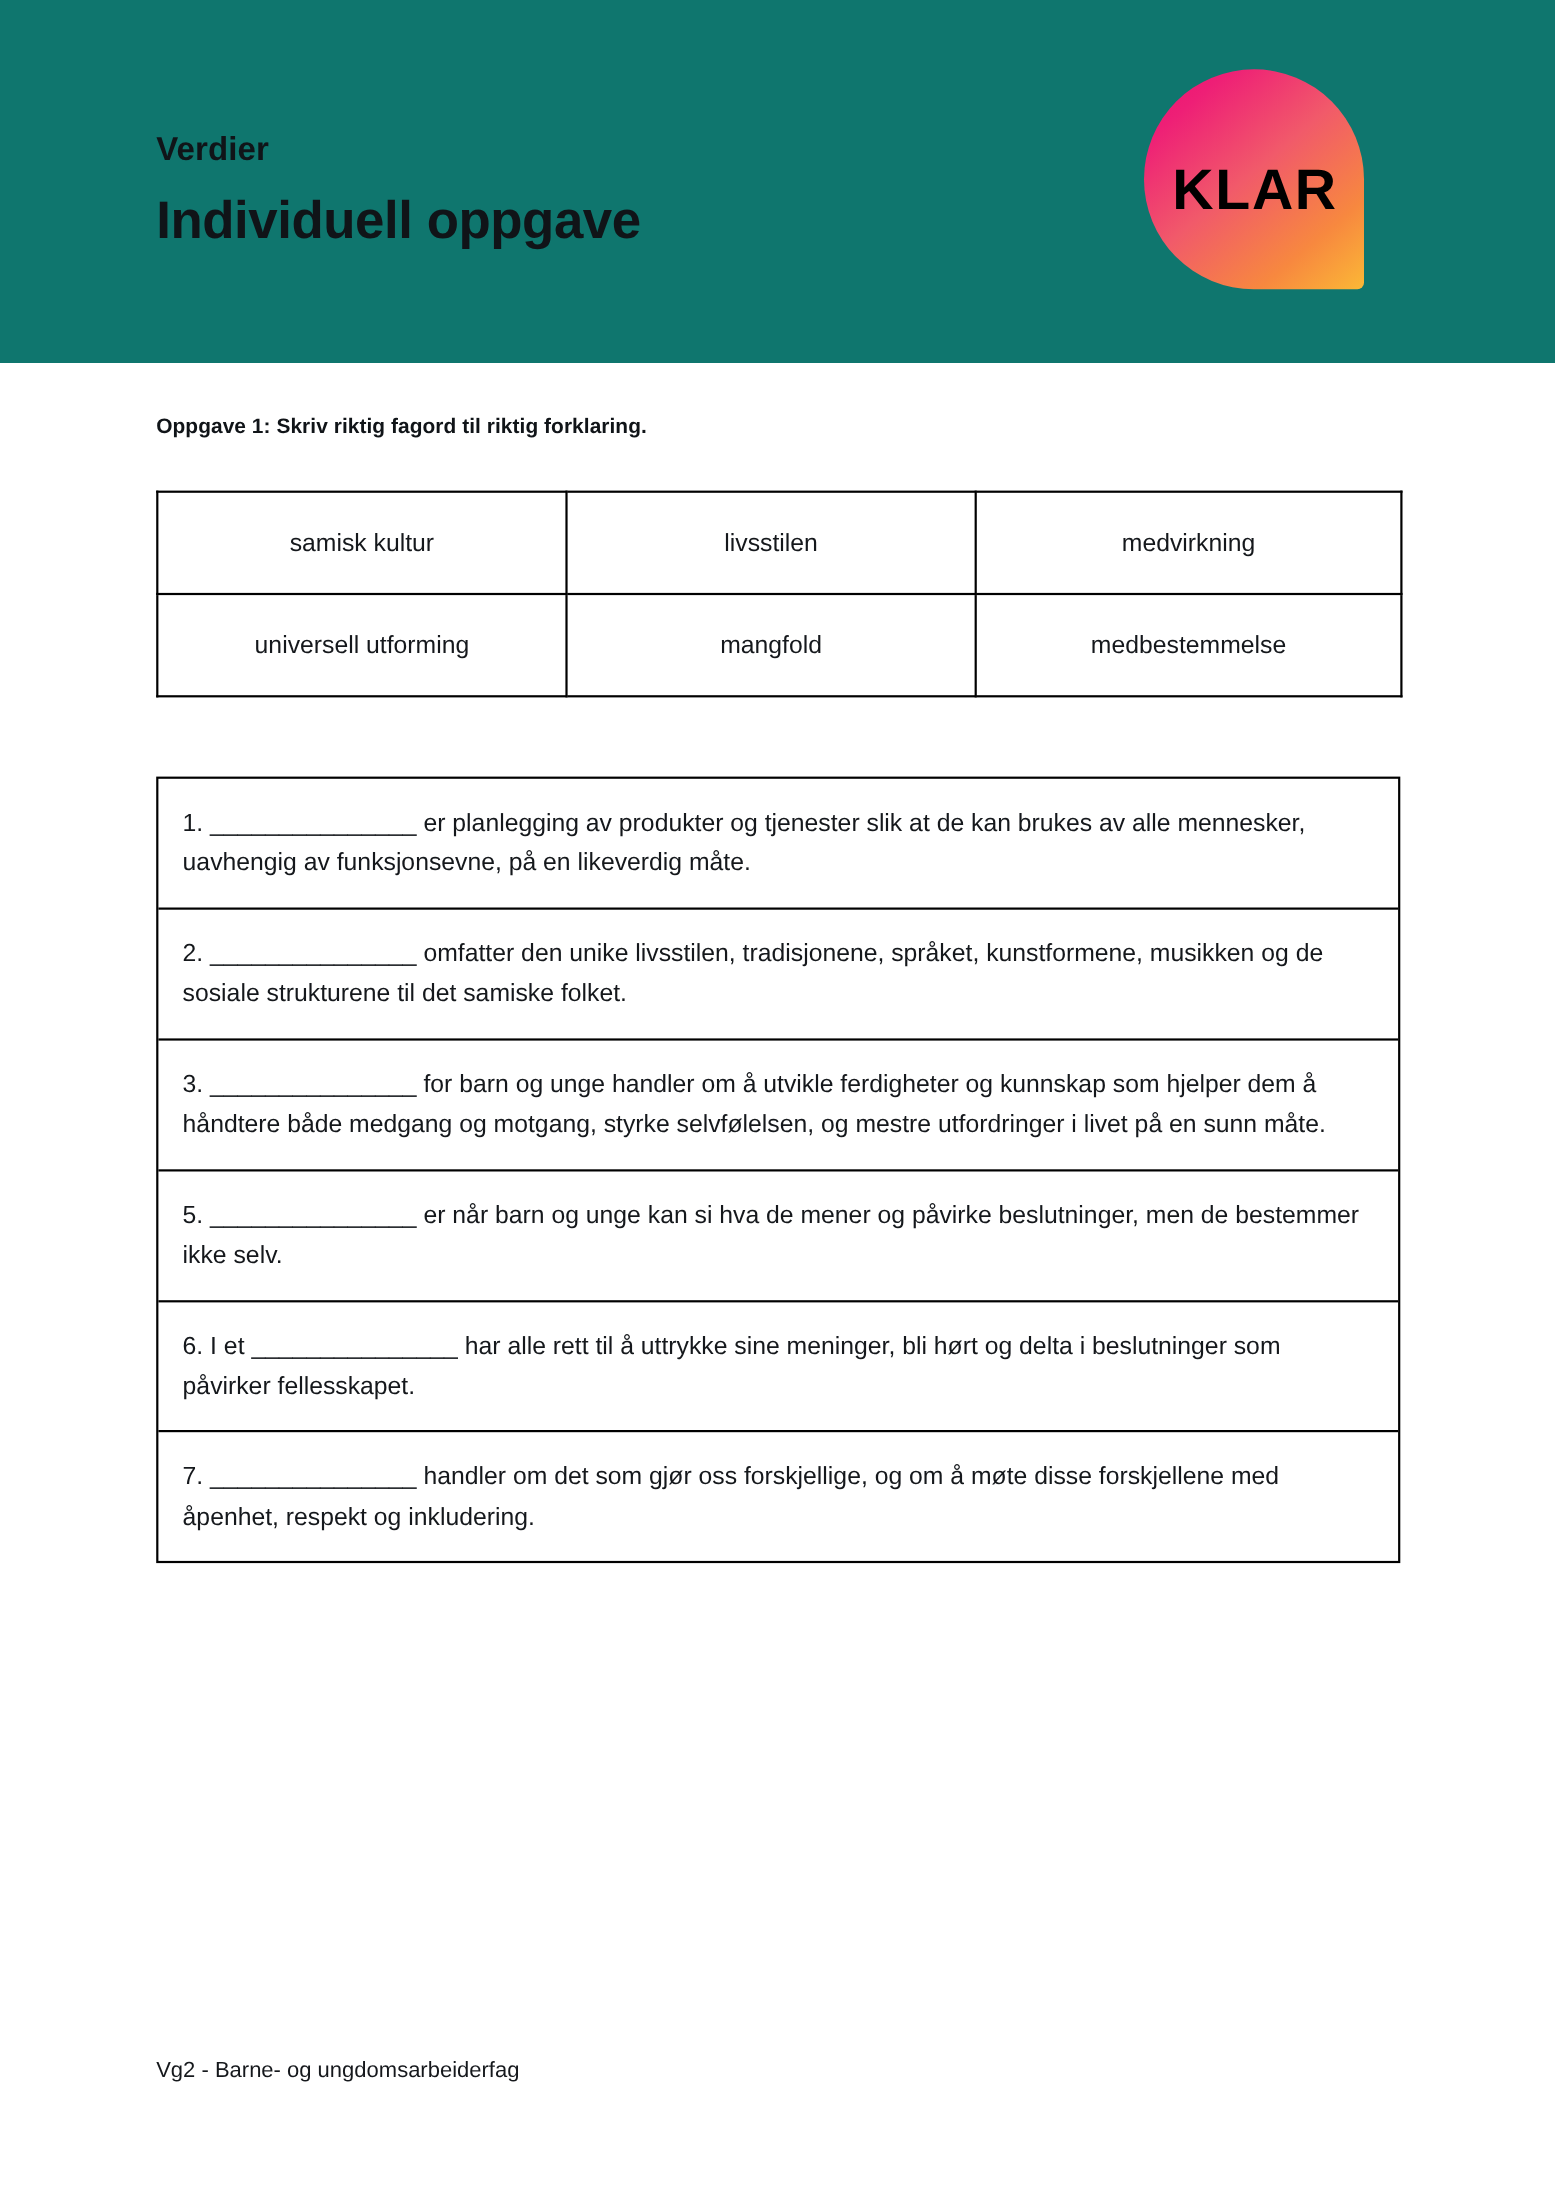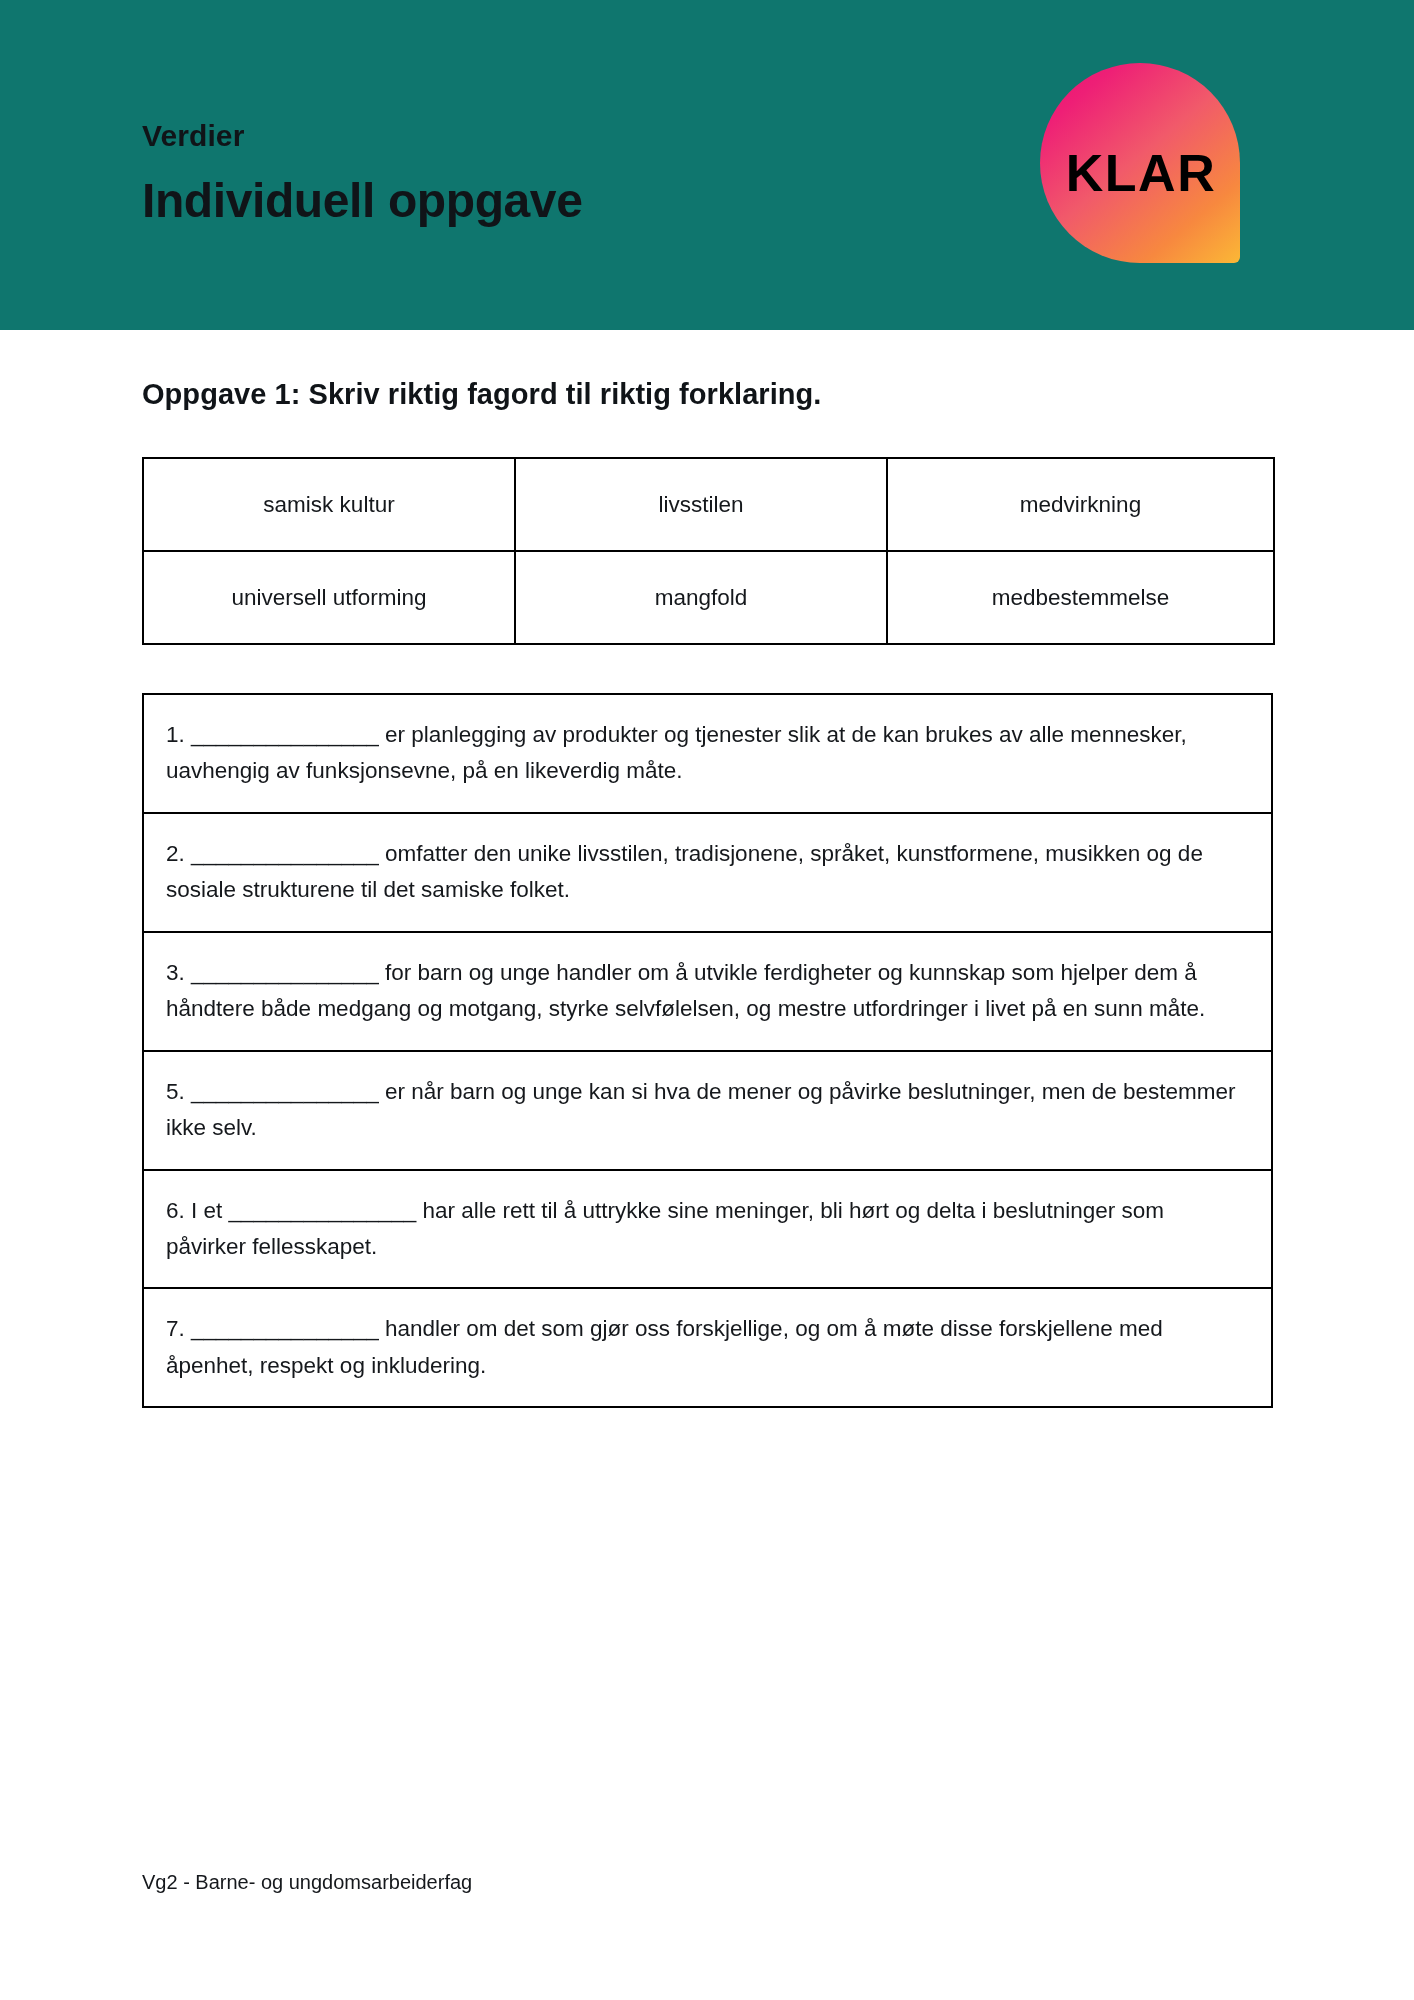--- a/index.html
+++ b/index.html
@@ -77,21 +77,21 @@
   
   .content {
     position: absolute;
     left: 0;
     top: 330px;
     width: 1414px;
     padding: 0 142px;
   }
 
   .task-heading {
-    font-size: 29px;
+    font-size: 19px;
     font-weight: bold;
     color: #101418;
     margin-top: 48px;
     letter-spacing: 0.05px;
   }
 
   
   .wordbank {
     margin-top: 46px;
     border-collapse: collapse;
@@ -108,21 +108,21 @@
     color: #15181c;
     padding: 4px 8px;
   }
 
   .wordbank td.col1 { width: 372px; }
   .wordbank td.col2 { width: 372px; }
   .wordbank td.col3 { width: 387px; }
 
   
   .statements {
-    margin-top: 48px;
+    margin-top: 72px;
     width: 1131px;
     border: 2.5px solid #000000;
   }
 
   .statement {
     border-bottom: 2.5px solid #000000;
     padding: 22px 24px 22px 22px;
     font-size: 22.5px;
     line-height: 1.62;
     color: #15181c;

